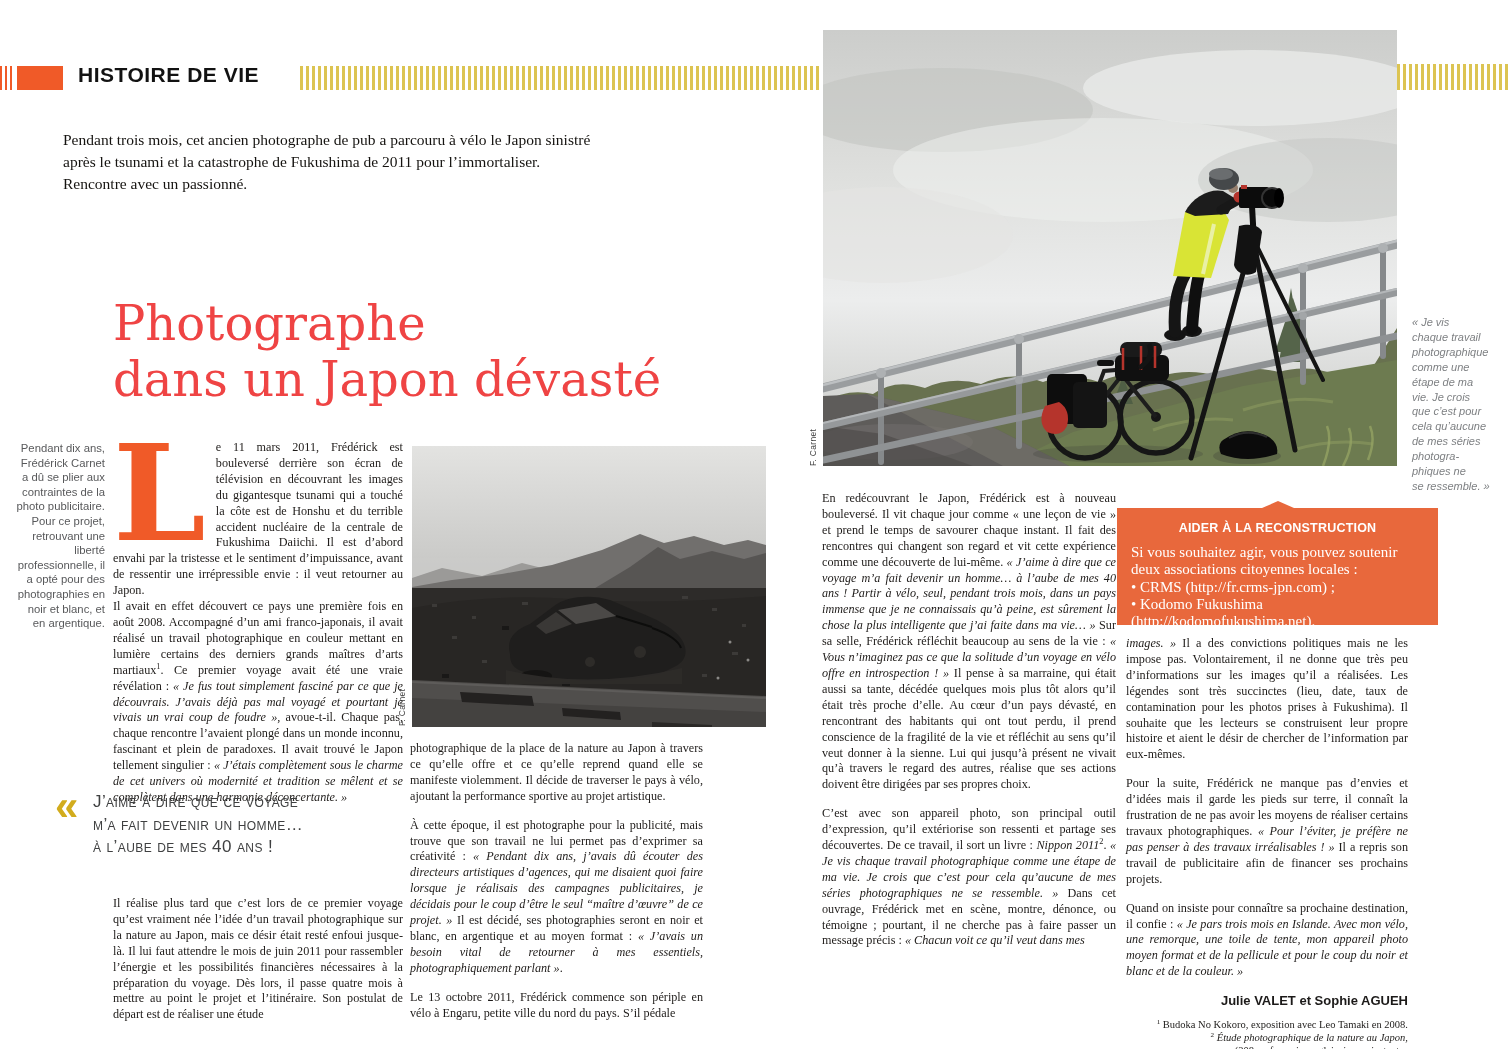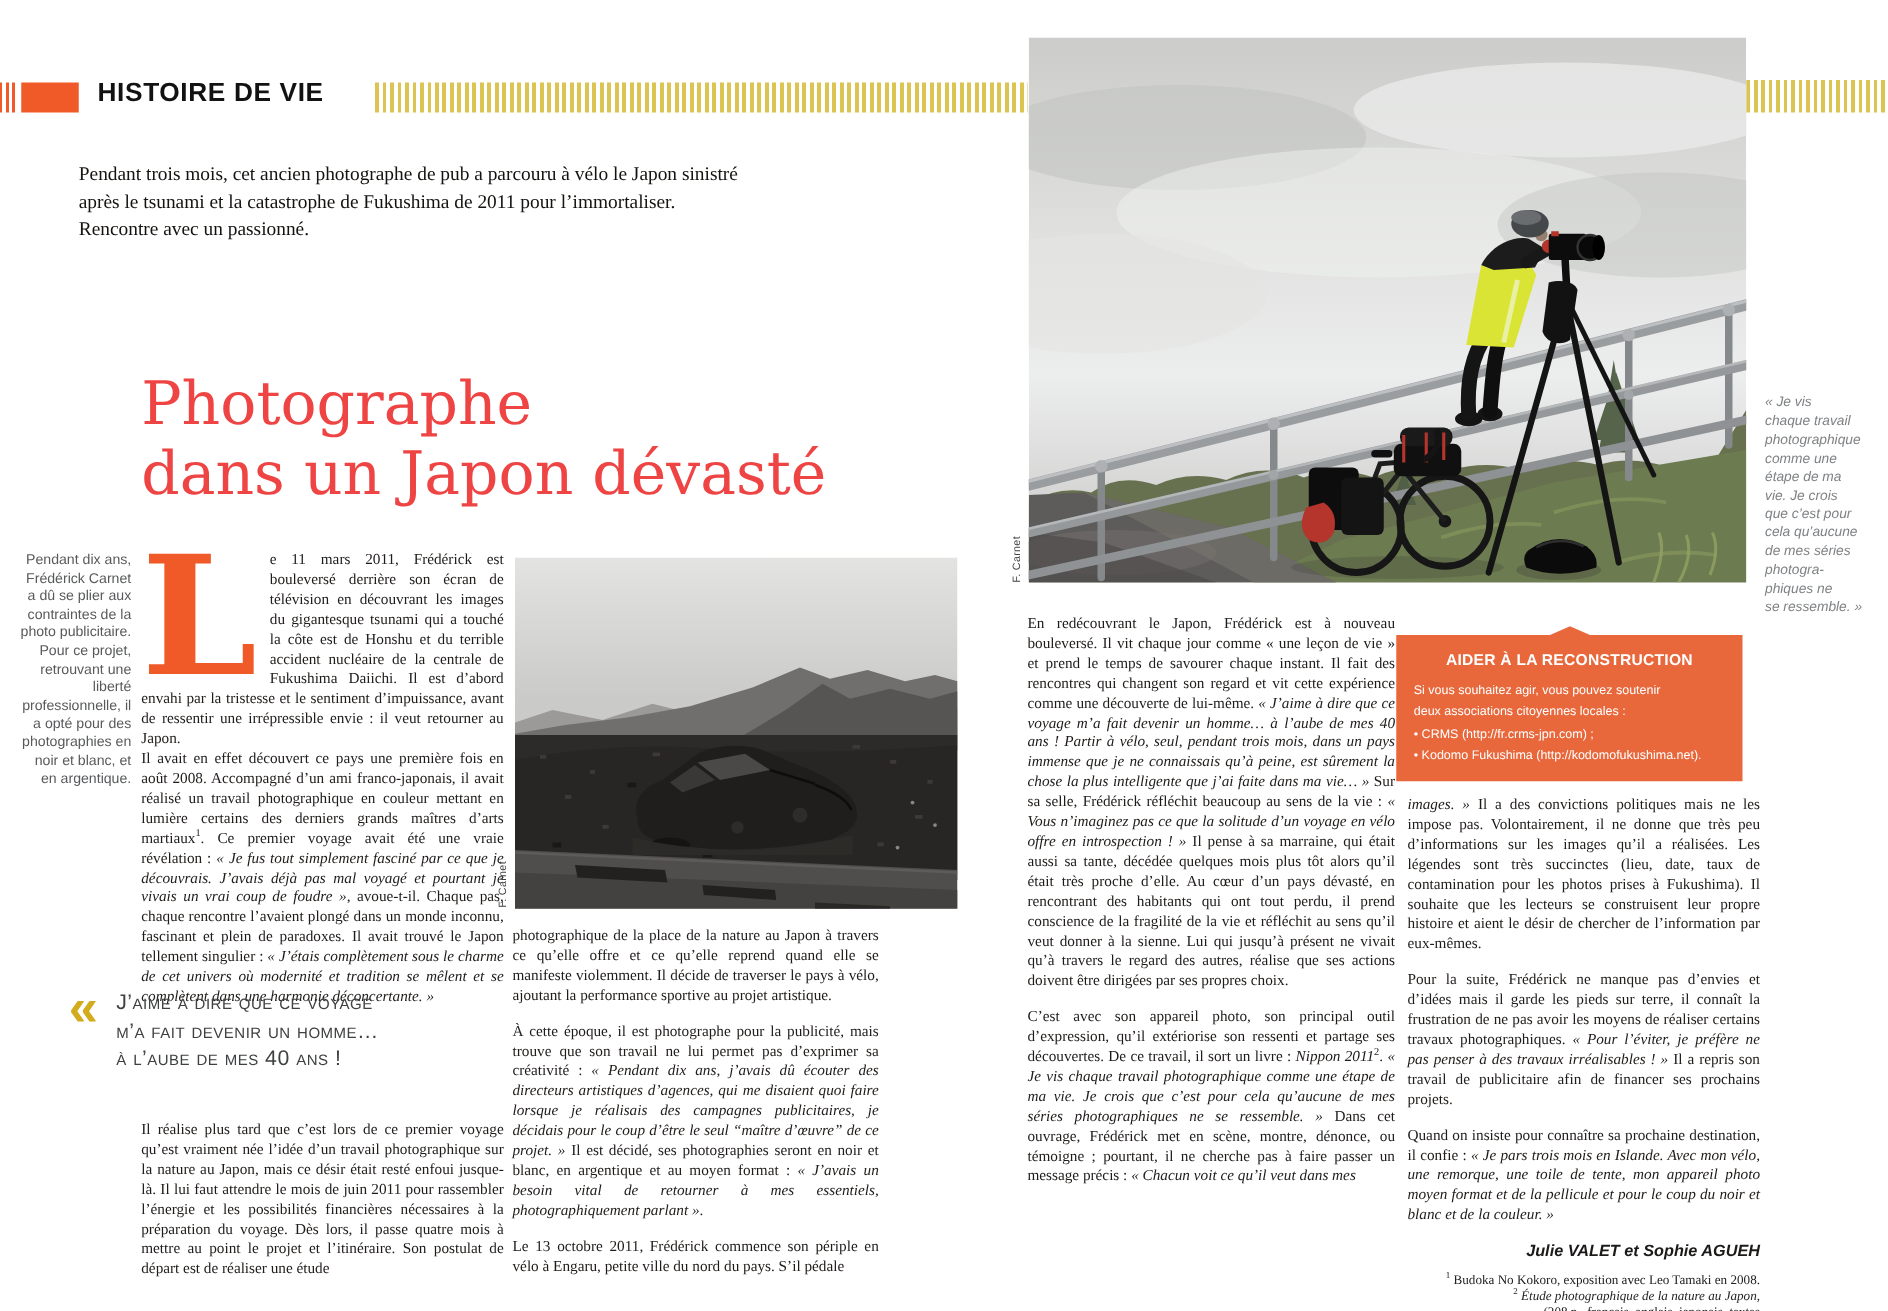--- a/index.html
+++ b/index.html
@@ -56,33 +56,33 @@
 
   
   .pullquote{position:absolute;left:55px;top:791px;width:350px;}
   .pq-mark{position:absolute;left:0;top:-6px;font-family:"Liberation Sans",sans-serif;
     font-weight:700;font-size:42px;color:#d2ac1d;line-height:1;}
   .pq-text{margin-left:38px;font-family:"Liberation Sans",sans-serif;
     font-variant:small-caps;font-size:17px;line-height:22.5px;letter-spacing:.4px;
     color:#3f4041;white-space:pre-line;}
 
   
-  .aidbox{position:absolute;left:1117px;top:508px;width:277px;height:117px;
+  .aidbox{position:absolute;left:1117px;top:508px;width:321px;height:117px;
     background:#e8683c;color:#fff;box-sizing:border-box;padding:13px 14px 10px;}
   .aidbox::before{content:"";position:absolute;top:-7px;left:50%;margin-left:-16px;
     border-left:16px solid transparent;border-right:16px solid transparent;
     border-bottom:7px solid #e8683c;}
   .aid-title{font-family:"Liberation Sans",sans-serif;font-weight:700;font-size:12.5px;
     text-align:center;letter-spacing:.2px;margin-bottom:9px;}
-  .aid-body{font-family:Liberation Sans, sans-serif;font-size:10px;line-height:17.3px;
+  .aid-body{font-family:Liberation Serif, serif;font-size:15px;line-height:17.3px;
     white-space:pre-line;}
 
   
   .byline{text-align:right;font-family:"Liberation Sans",sans-serif;font-weight:700;
-    font-size:13px;color:#1c1a19;margin:6px 0 10px;font-style:italic;}
+    font-size:13px;color:#1c1a19;margin:6px 0 10px;}
   .footnotes{text-align:right;font-size:10.5px;line-height:12.8px;color:#242220;}
 
   
   .marginquote{position:absolute;left:1412px;top:315px;width:88px;
     font-family:"Liberation Sans",sans-serif;font-style:italic;font-size:11px;
     line-height:14.9px;color:#7e8083;white-space:pre-line;}
 </style>
 </head>
 <body>
 

